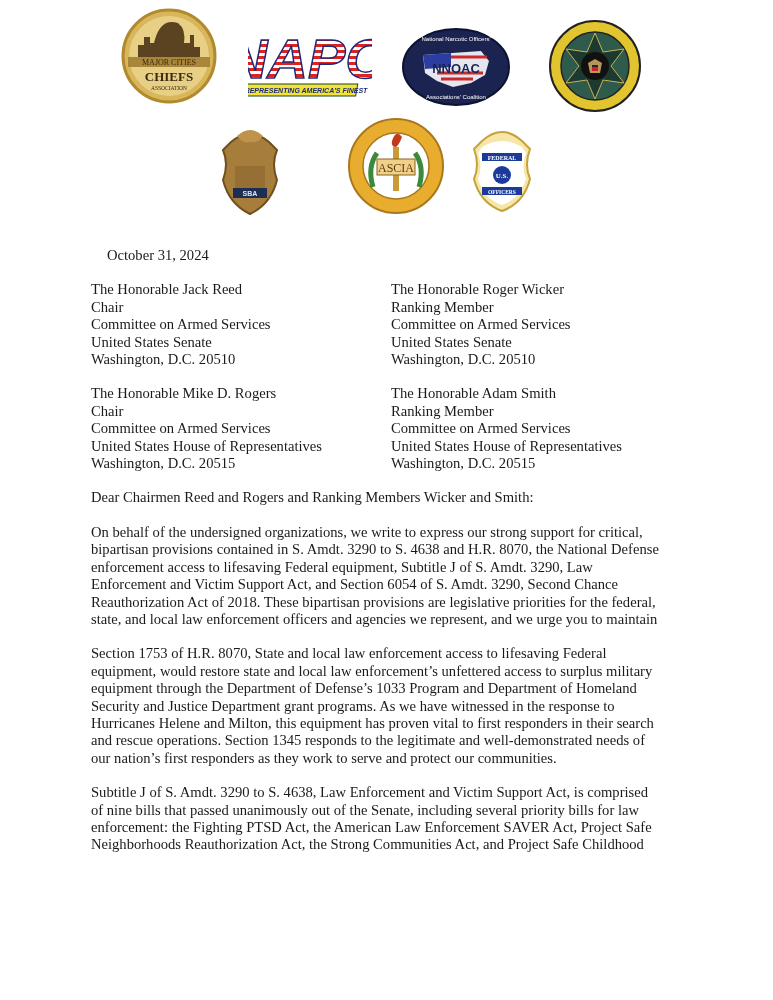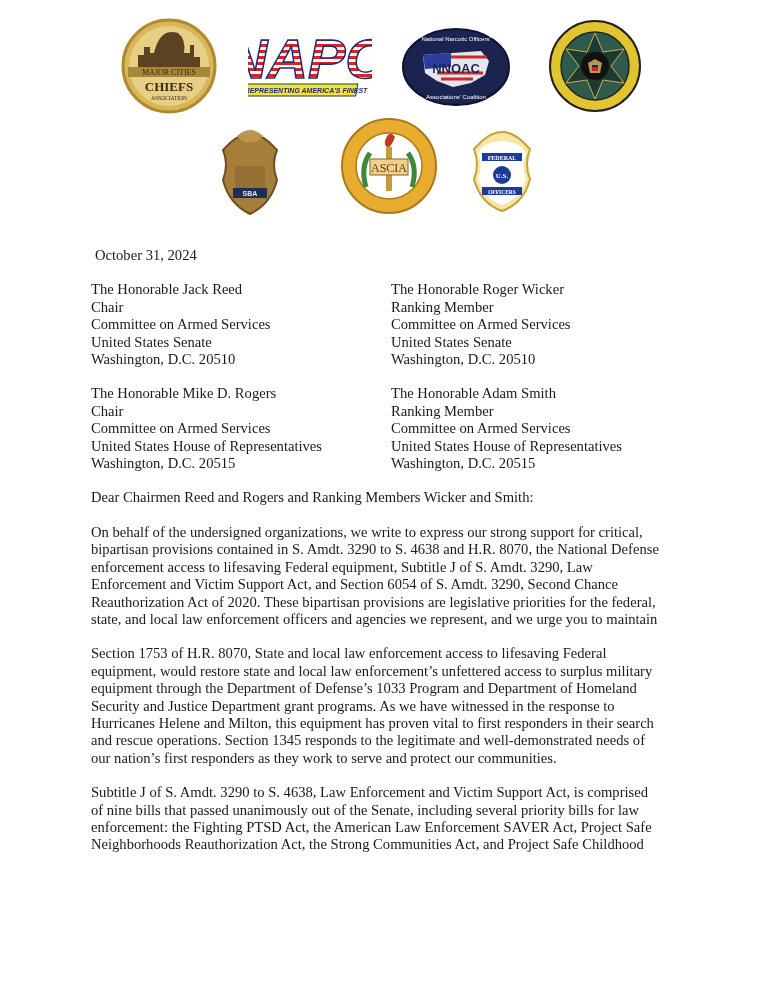--- a/index.html
+++ b/index.html
@@ -1,32 +1,32 @@
 <!DOCTYPE html>
 <html><head>
 <meta charset="utf-8">
 <style>
   html, body { margin: 0; padding: 0; background: #ffffff; }
   body { width: 773px; height: 1000px; position: relative; overflow: hidden;
          font-family: "Liberation Serif", "DejaVu Serif", serif; color: #1a1a1a; }
   .logo { position: absolute; }
   .letter { position: absolute; left: 91px; top: 247px; width: 600px;
             font-size: 14.6px; line-height: 17.4px; }
-  .date { margin: 0 0 17px 4px; }
+  .date { margin: 0 0 17px 16px; }
   .addr-row { display: flex; margin-bottom: 17px; }
   .addr-col { width: 318px; }
   .addr-col div { white-space: nowrap; }
   .salutation { margin: 0 0 17px 0; }
   .para { margin: 0 0 17px 0; width: 600px; }
   .para span.ln { display: block; white-space: nowrap; }
 </style>
 </head>
 <body>
 
-<div class="logo" style="left:120px;top:17px;width:98px;height:98px;">
+<div class="logo" style="left:120px;top:7px;width:98px;height:98px;">
   <svg width="98" height="98" viewBox="0 0 98 98">
     <circle cx="49" cy="49" r="46" fill="#d8b659" stroke="#b08a2e" stroke-width="3"></circle>
     <circle cx="49" cy="49" r="40" fill="#e7cf86"></circle>
     <path d="M18 50 L18 38 L24 38 L24 30 L30 30 L30 36 L34 36 Q40 10 58 16 Q66 22 64 36 L70 36 L70 28 L74 28 L74 40 L80 40 L80 50 Z" fill="#5b4322"></path>
     <rect x="8" y="50" width="82" height="10" fill="#a8873a"></rect>
     <text x="49" y="58" text-anchor="middle" font-size="8" fill="#3b2a10" font-family="Liberation Serif, serif">MAJOR CITIES</text>
     <text x="49" y="74" text-anchor="middle" font-size="13" fill="#3b2a10" font-family="Liberation Serif, serif" font-weight="bold">CHIEFS</text>
     <text x="49" y="83" text-anchor="middle" font-size="5.5" fill="#3b2a10" font-family="Liberation Serif, serif">ASSOCIATION</text>
   </svg>
 </div>
@@ -72,21 +72,21 @@
 <div class="logo" style="left:217px;top:124px;width:66px;height:92px;">
   <svg width="66" height="92" viewBox="0 0 66 92">
     <path d="M14 18 Q33 2 52 18 L60 26 Q54 40 60 56 Q54 80 33 90 Q12 80 6 56 Q12 40 6 26 Z" fill="#a77d3b" stroke="#6e4f1e" stroke-width="2"></path>
     <path d="M20 12 Q33 0 46 12 Q40 20 33 18 Q26 20 20 12 Z" fill="#c0934a"></path>
     <rect x="18" y="42" width="30" height="26" fill="#8a6630" opacity="0.6"></rect>
     <rect x="16" y="64" width="34" height="10" fill="#1d2e52"></rect>
     <text x="33" y="72" text-anchor="middle" font-size="7" fill="#d9e4ff" font-family="Liberation Sans, sans-serif" font-weight="bold">SBA</text>
   </svg>
 </div>
 
-<div class="logo" style="left:340px;top:117px;width:98px;height:98px;">
+<div class="logo" style="left:347px;top:117px;width:98px;height:98px;">
   <svg width="98" height="98" viewBox="0 0 98 98">
     <circle cx="49" cy="49" r="47" fill="#e8ad2e" stroke="#a9781d" stroke-width="2"></circle>
     <circle cx="49" cy="49" r="33" fill="#ffffff" stroke="#a9781d" stroke-width="1.5"></circle>
     <path d="M26 70 Q20 50 30 36 M72 70 Q78 50 68 36" stroke="#3a8a3a" stroke-width="5" fill="none"></path>
     <path d="M45 24 Q49 12 55 20 Q52 28 49 30 Q44 30 45 24 Z" fill="#c23a1a"></path>
     <rect x="46" y="30" width="6" height="44" fill="#c99a3a"></rect>
     <rect x="30" y="42" width="38" height="16" fill="#f1d08a" stroke="#8a6320" stroke-width="1"></rect>
     <text x="49" y="55" text-anchor="middle" font-size="12" fill="#5a3c10" font-family="Liberation Serif, serif">ASCIA</text>
   </svg>
 </div>
@@ -141,21 +141,21 @@
     </div>
   </div>
 
   <div class="salutation">Dear Chairmen Reed and Rogers and Ranking Members Wicker and Smith:</div>
 
   <div class="para">
     <span class="ln">On behalf of the undersigned organizations, we write to express our strong support for critical,</span>
     <span class="ln">bipartisan provisions contained in S. Amdt. 3290 to S. 4638 and H.R. 8070, the National Defense</span>
     <span class="ln">enforcement access to lifesaving Federal equipment, Subtitle J of S. Amdt. 3290, Law</span>
     <span class="ln">Enforcement and Victim Support Act, and Section 6054 of S. Amdt. 3290, Second Chance</span>
-    <span class="ln">Reauthorization Act of 2020. These bipartisan provisions are legislative priorities for the federal,</span>
+    <span class="ln">Reauthorization Act of 2018. These bipartisan provisions are legislative priorities for the federal,</span>
     <span class="ln">state, and local law enforcement officers and agencies we represent, and we urge you to maintain</span>
   </div>
 
   <div class="para">
     <span class="ln">Section 1753 of H.R. 8070, State and local law enforcement access to lifesaving Federal</span>
     <span class="ln">equipment, would restore state and local law enforcement’s unfettered access to surplus military</span>
     <span class="ln">equipment through the Department of Defense’s 1033 Program and Department of Homeland</span>
     <span class="ln">Security and Justice Department grant programs. As we have witnessed in the response to</span>
     <span class="ln">Hurricanes Helene and Milton, this equipment has proven vital to first responders in their search</span>
     <span class="ln">and rescue operations. Section 1345 responds to the legitimate and well-demonstrated needs of</span>

